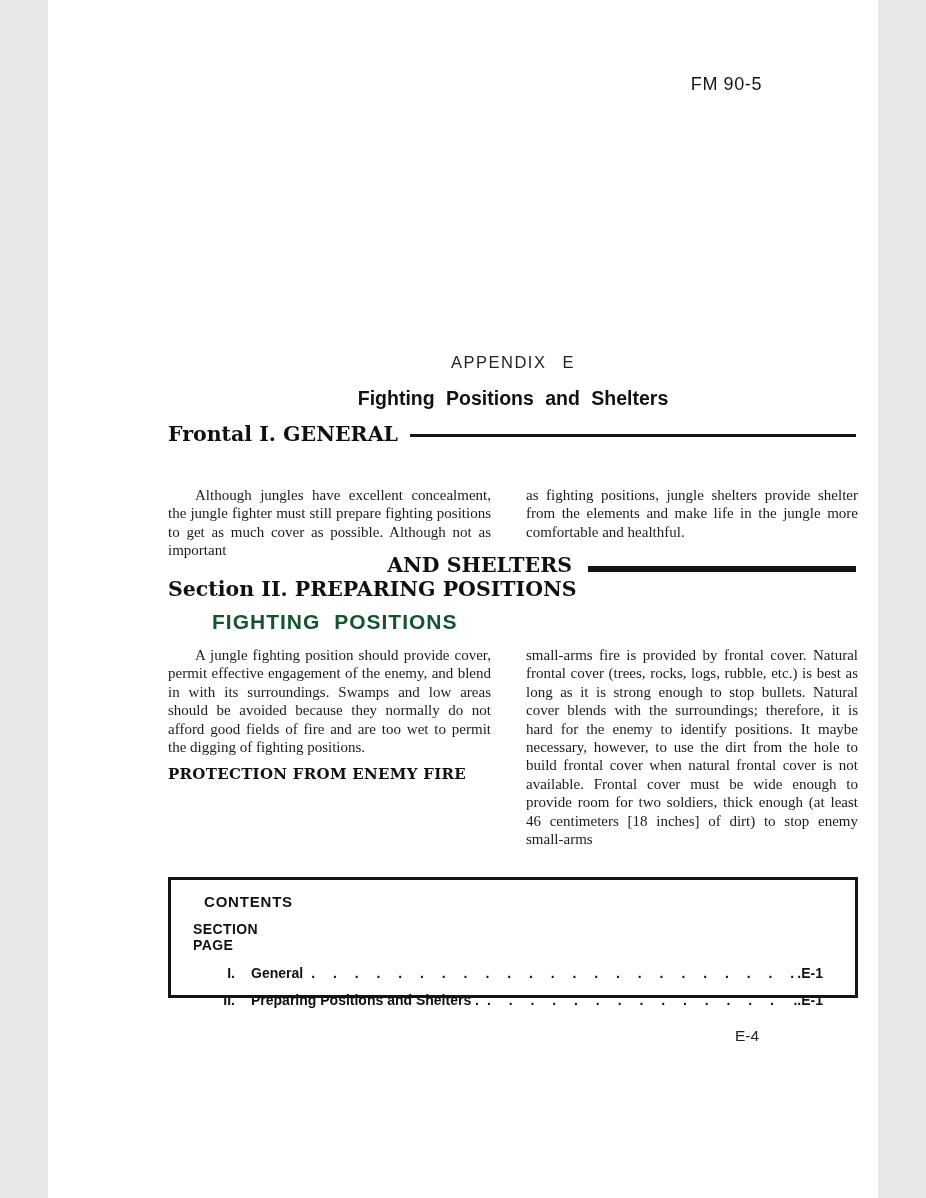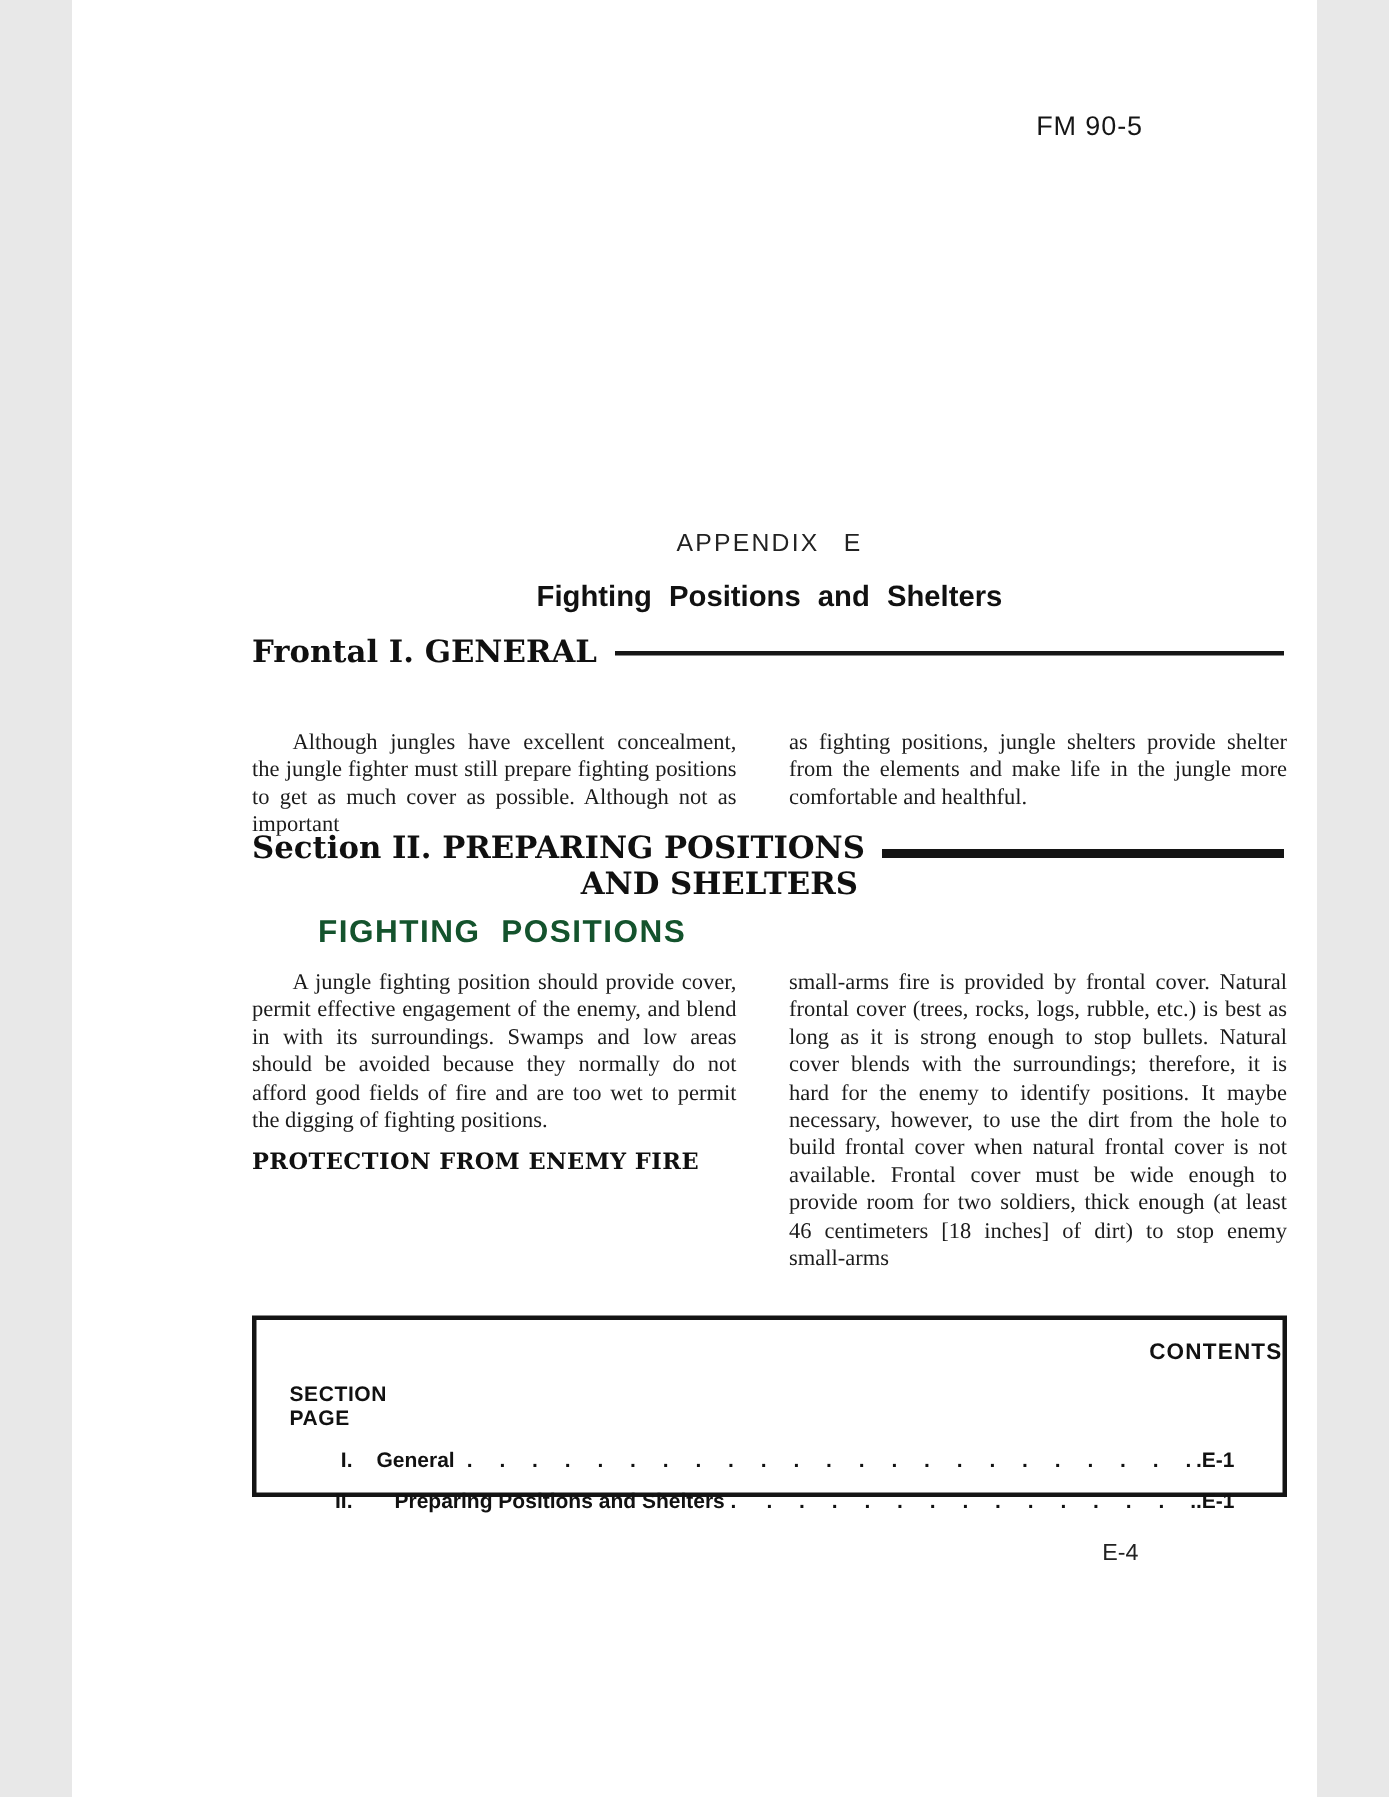--- a/index.html
+++ b/index.html
@@ -69,34 +69,34 @@
     margin:9px 0 5px 0;
   }
 
   
   .contents-box {
     position:absolute; top:877px; left:120px; width:690px; height:121px;
     border:3px solid #141414; box-sizing:border-box;
     font-family:"Liberation Sans", sans-serif; color:#111;
   }
   .toc-title {
-    text-align:right; font-weight:bold; font-size:15px;
-    letter-spacing:0.8px; margin-top:13px;
+    text-align:left; font-weight:bold; font-size:15px;
+    letter-spacing:0.8px; margin-top:13px;padding-left:33px;
   }
   .toc-headers {
     display:flex; justify-content:space-between; align-items:baseline;
     margin:11px 31px 0 22px; font-weight:bold; font-size:14px;
     letter-spacing:0.4px;
     flex-direction:column;
   }
   .toc-row {
     display:flex; align-items:baseline;
     margin:12px 32px 0 38px; font-weight:bold; font-size:14px;
   }
-  .toc-row.second { margin-top:11px;gap:12px; }
+  .toc-row.second { margin-top:11px; }
   .toc-numeral { width:26px; text-align:right; flex:0 0 auto; }
   .toc-label { margin-left:16px; white-space:nowrap; flex:0 0 auto; }
   .toc-leader { flex:1 1 auto; overflow:hidden; white-space:nowrap; margin:0 2px 0 8px; }
   .toc-leader::before {
     content:". . . . . . . . . . . . . . . . . . . . . . . . . . . . . . . . . . . . . . . . . .";
     letter-spacing:3px; word-spacing:8px;
   }
   .toc-page { flex:0 0 auto; }
 
   
@@ -124,22 +124,22 @@
     <div class="col-left">
       <p class="body-text indent">Although jungles have excellent concealment, the jungle fighter must still prepare fighting positions to get as much cover as possible. Although not as important</p>
     </div>
     <div class="col-right">
       <p class="body-text">as fighting positions, jungle shelters provide shelter from the elements and make life in the jungle more comfortable and healthful.</p>
     </div>
   </div>
 
   <div class="sec2-row">
     <div class="sec2-headings">
+      <div class="sec-heading line2">AND SHELTERS</div>
       <div class="sec-heading line1">Section II. PREPARING POSITIONS</div>
-      <div class="sec-heading line2">AND SHELTERS</div>
     </div>
     <span class="rule-thick"></span>
   </div>
 
   <div class="sub-fighting">FIGHTING POSITIONS</div>
 
   <div class="cols cols-s2">
     <div class="col-left">
       <p class="body-text indent">A jungle fighting position should provide cover, permit effective engagement of the enemy, and blend in with its surroundings. Swamps and low areas should be avoided because they normally do not afford good fields of fire and are too wet to permit the digging of fighting positions.</p>
       <div class="sub-protection">PROTECTION FROM ENEMY FIRE</div>

